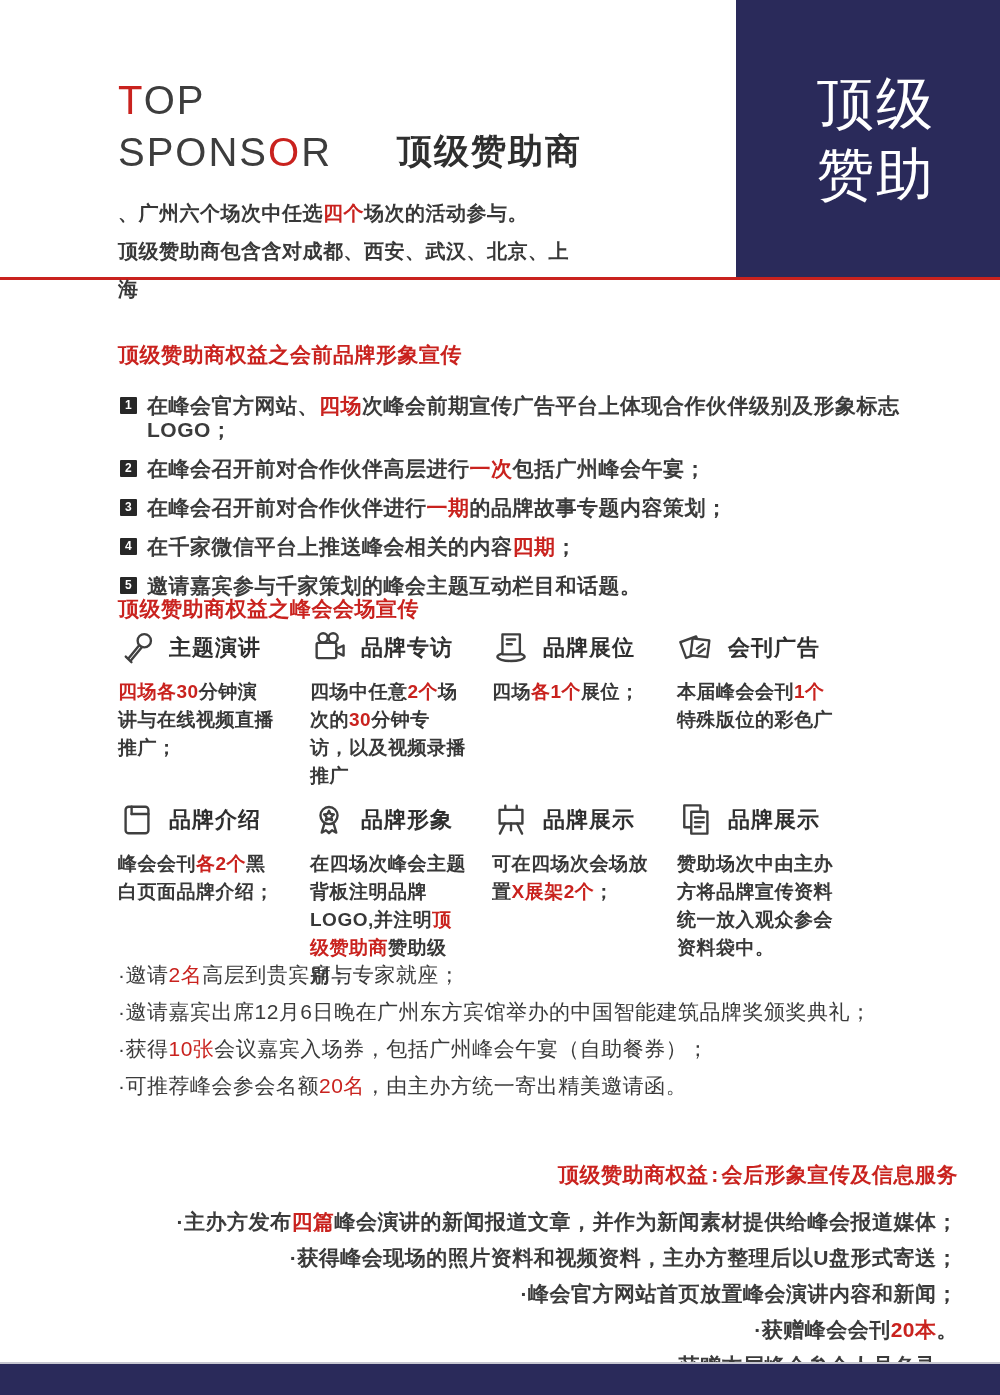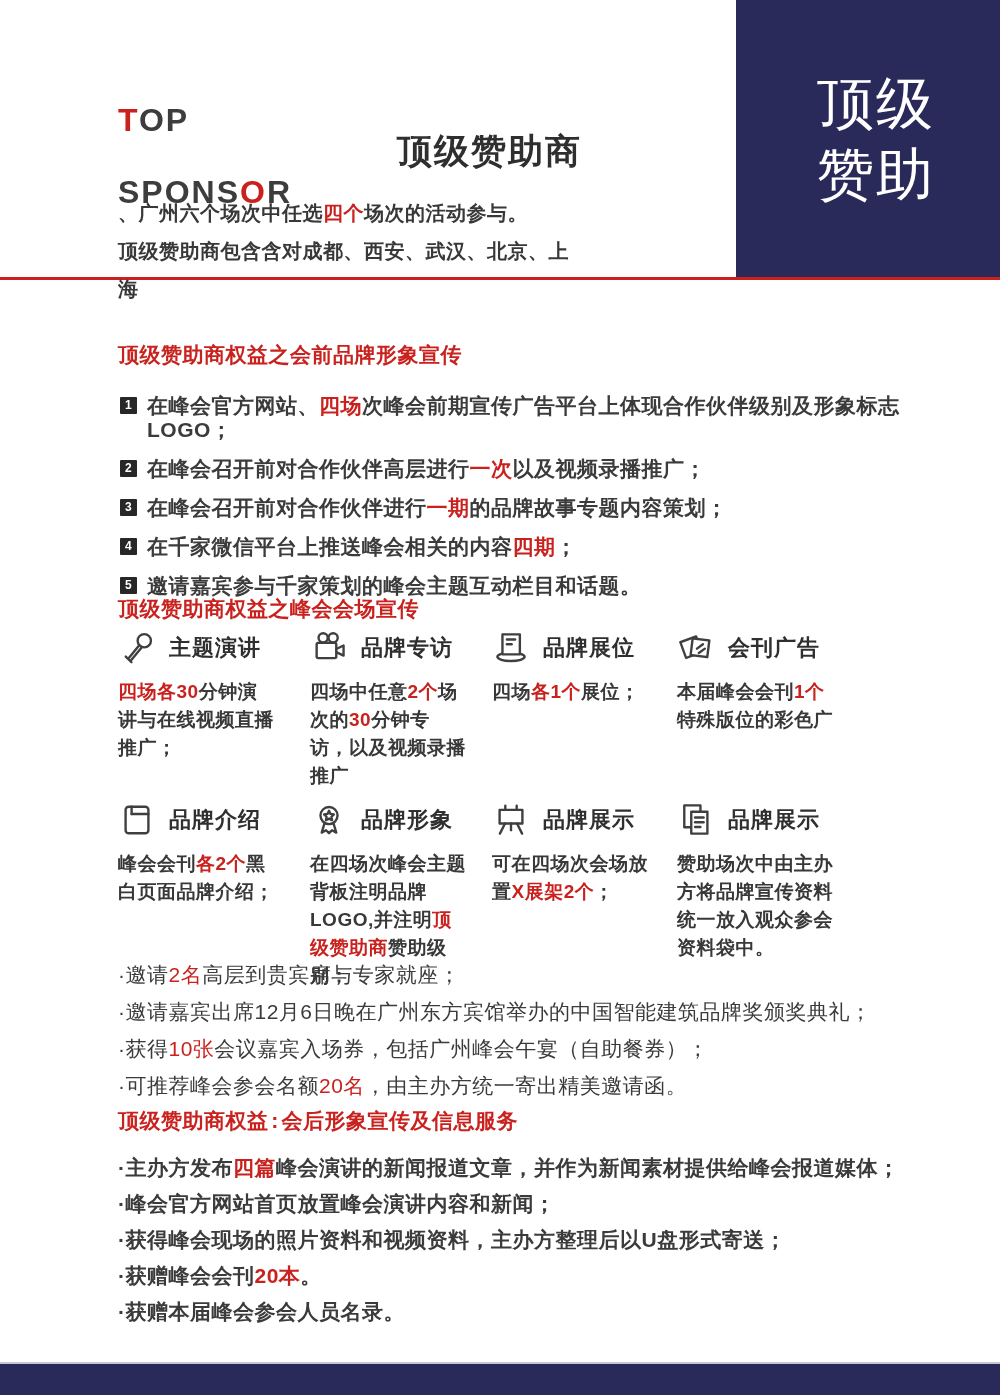--- a/index.html
+++ b/index.html
@@ -24,21 +24,21 @@
     display:flex;flex-direction:column;align-items:center;justify-content:center;
   }
   .corner-box .cn{
     font-size:57px;line-height:71px;font-weight:400;letter-spacing:2px;
   }
   .red-divider{
     position:absolute;left:0;top:277px;width:1000px;height:3px;background:var(--red);
   }
   .brand{position:absolute;left:118px;top:74px;}
   .brand-en{
-    font-size:32px;line-height:52px;color:#3d3d3d;font-weight:700;letter-spacing:2px;margin-top:20px;
+    font-size:40px;line-height:52px;color:#3d3d3d;font-weight:400;letter-spacing:2px;
   }
   .brand-en .rd{color:var(--red);}
   .brand-cn{
     position:absolute;left:397px;top:128px;
     font-size:35px;font-weight:700;color:var(--ink-dark);letter-spacing:2px;
   }
   .subtitle{
     position:absolute;left:118px;top:194px;width:470px;
     font-size:20px;line-height:38px;font-weight:700;color:#383838;letter-spacing:.5px;
   }
@@ -73,21 +73,21 @@
   .feat-desc{
     margin-top:10px;width:158px;
     font-size:19px;line-height:28px;font-weight:700;letter-spacing:.5px;color:#383838;
   }
 
   
   #perks{position:absolute;left:118px;top:956px;width:840px;}
   .perk-line{font-size:21px;line-height:37px;font-weight:400;letter-spacing:.5px;color:var(--ink);}
 
   
-  #sec3{position:absolute;left:118px;top:1110px;width:840px;}
+  #sec3{position:absolute;left:118px;top:1164px;width:840px;text-align:right;}
   #sec3 .items{margin-top:14px;}
   .post-line{font-size:21px;line-height:36px;font-weight:600;letter-spacing:.5px;color:var(--ink);}
 
   
   .footer-bar{
     position:absolute;left:0;bottom:0;width:1000px;height:33px;
     background:var(--navy);border-top:2px solid #c6c6d0;
   }
 
   
@@ -117,21 +117,21 @@
 
   <div id="sec1">
     <div class="sec-heading">顶级赞助商权益之会前品牌形象宣传</div>
     <div class="items">
       <div class="num-item">
         <span class="num-badge">1</span>
         <span><span>在峰会官方网站、</span><span class="rd">四场</span><span>次峰会前期宣传广告平台上体现合作伙伴级别及形象标志LOGO；</span></span>
       </div>
       <div class="num-item">
         <span class="num-badge">2</span>
-        <span><span>在峰会召开前对合作伙伴高层进行</span><span class="rd">一次</span><span>以及视频录播推广；</span></span>
+        <span><span>在峰会召开前对合作伙伴高层进行</span><span class="rd">一次</span><span>包括广州峰会午宴；</span></span>
       </div>
       <div class="num-item">
         <span class="num-badge">3</span>
         <span><span>在峰会召开前对合作伙伴进行</span><span class="rd">一期</span><span>的品牌故事专题内容策划；</span></span>
       </div>
       <div class="num-item">
         <span class="num-badge">4</span>
         <span><span>在千家微信平台上推送峰会相关的内容</span><span class="rd">四期</span><span>；</span></span>
       </div>
       <div class="num-item">
@@ -289,22 +289,22 @@
     <div class="perk-line"><span>·邀请</span><span class="rd">2名</span><span>高层到贵宾席与专家就座；</span></div>
     <div class="perk-line"><span>·邀请嘉宾出席12月6日晚在广州东方宾馆举办的中国智能建筑品牌奖颁奖典礼；</span></div>
     <div class="perk-line"><span>·获得</span><span class="rd">10张</span><span>会议嘉宾入场券，包括广州峰会午宴（自助餐券）；</span></div>
     <div class="perk-line"><span>·可推荐峰会参会名额</span><span class="rd">20名</span><span>，由主办方统一寄出精美邀请函。</span></div>
   </div>
 
   <div id="sec3">
     <div class="sec-heading">顶级赞助商权益:会后形象宣传及信息服务</div>
     <div class="items">
       <div class="post-line"><span>·主办方发布</span><span class="rd">四篇</span><span>峰会演讲的新闻报道文章，并作为新闻素材提供给峰会报道媒体；</span></div>
+      <div class="post-line"><span>·获得峰会现场的照片资料和视频资料，主办方整理后以U盘形式寄送；</span></div>
       <div class="post-line"><span>·峰会官方网站首页放置峰会演讲内容和新闻；</span></div>
-      <div class="post-line"><span>·获得峰会现场的照片资料和视频资料，主办方整理后以U盘形式寄送；</span></div>
       <div class="post-line"><span>·获赠峰会会刊</span><span class="rd">20本</span><span>。</span></div>
       <div class="post-line"><span>·获赠本届峰会参会人员名录。</span></div>
     </div>
   </div>
 
   <div class="footer-bar"></div>
 
 </div>
 
 </body></html>

